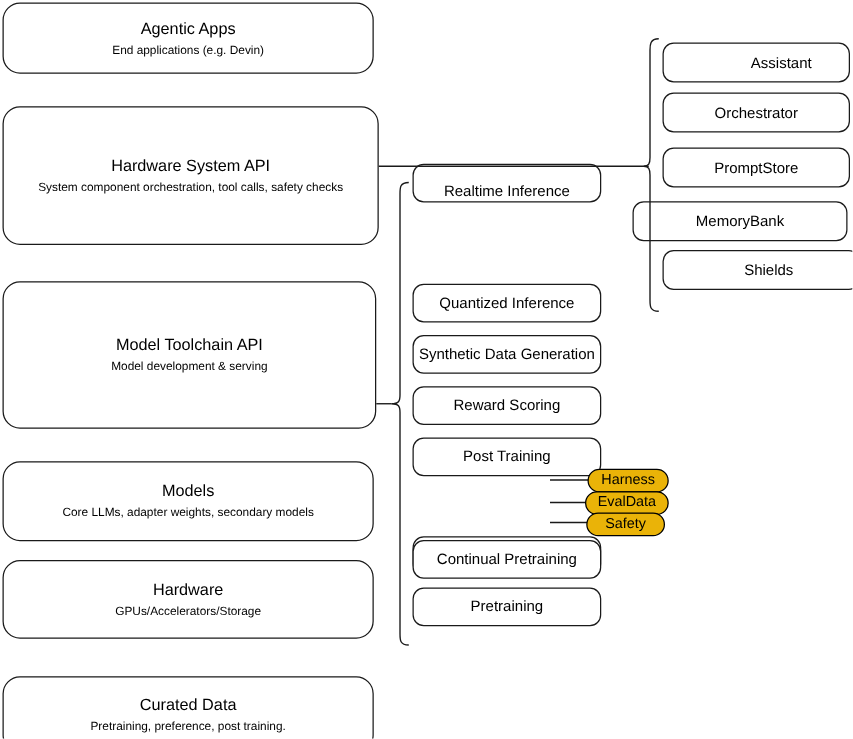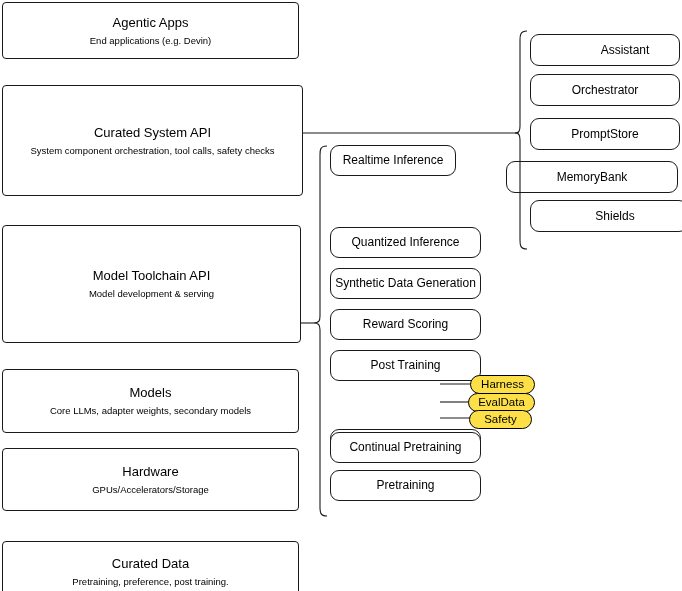--- a/index.html
+++ b/index.html
@@ -28,21 +28,21 @@
     border-radius: 12px;
     background: #ffffff;
     display: flex;
     flex-direction: column;
     align-items: center;
     justify-content: center;
     text-align: center;
   }
 
   
-  .layer { border-radius: 4px; }
+  .layer { border-radius: 14px; }
   .layer .title {
     font-size: 13px;
     line-height: 16px;
     color: #000;
   }
   .layer .subtitle {
     font-size: 9.5px;
     line-height: 13px;
     color: #000;
     margin-top: 3px;
@@ -54,21 +54,21 @@
     font-size: 12px;
     line-height: 15px;
   }
 
   
   .badge {
     position: absolute;
     box-sizing: border-box;
     border: 1.6px solid #000;
     border-radius: 10px;
-    background: #fde047;
+    background: #eab308;
     display: flex;
     align-items: center;
     justify-content: center;
     font-size: 11.5px;
     line-height: 13px;
     z-index: 5;
   }
 
   
   .connector {
@@ -107,21 +107,21 @@
     <line x1="440" y1="402" x2="470" y2="402"></line>
     <line x1="440" y1="418" x2="476" y2="418"></line>
   </svg>
 
   <div class="box layer" style="left:2px; top:2px; width:297px; height:57px;">
     <div class="title">Agentic Apps</div>
     <div class="subtitle">End applications (e.g. Devin)</div>
   </div>
 
   <div class="box layer" style="left:2px; top:85px; width:301px; height:111px;">
-    <div class="title">Curated System API</div>
+    <div class="title">Hardware System API</div>
     <div class="subtitle">System component orchestration, tool calls, safety checks</div>
   </div>
 
   <div class="box layer" style="left:2px; top:225px; width:299px; height:118px;">
     <div class="title">Model Toolchain API</div>
     <div class="subtitle">Model development &amp; serving</div>
   </div>
 
   <div class="box layer" style="left:2px; top:369px; width:297px; height:64px;">
     <div class="title">Models</div>
@@ -131,21 +131,21 @@
   <div class="box layer" style="left:2px; top:448px; width:297px; height:63px;">
     <div class="title">Hardware</div>
     <div class="subtitle">GPUs/Accelerators/Storage</div>
   </div>
 
   <div class="box layer" style="left:2px; top:541px; width:297px; height:61px;">
     <div class="title">Curated Data</div>
     <div class="subtitle">Pretraining, preference, post training.</div>
   </div>
 
-  <div class="box cap" style="left:330px; top:145px; width:126px; height:31px;">
+  <div class="box cap" style="left:330px; top:131px; width:151px; height:31px;justify-content:flex-end;">
     <span>Realtime Inference</span>
   </div>
   <div class="box cap" style="left:330px; top:227px; width:151px; height:31px;">
     <span>Quantized Inference</span>
   </div>
   <div class="box cap" style="left:330px; top:268px; width:151px; height:31px;">
     <span>Synthetic Data Generation</span>
   </div>
   <div class="box cap" style="left:330px; top:309px; width:151px; height:31px;">
     <span>Reward Scoring</span>

